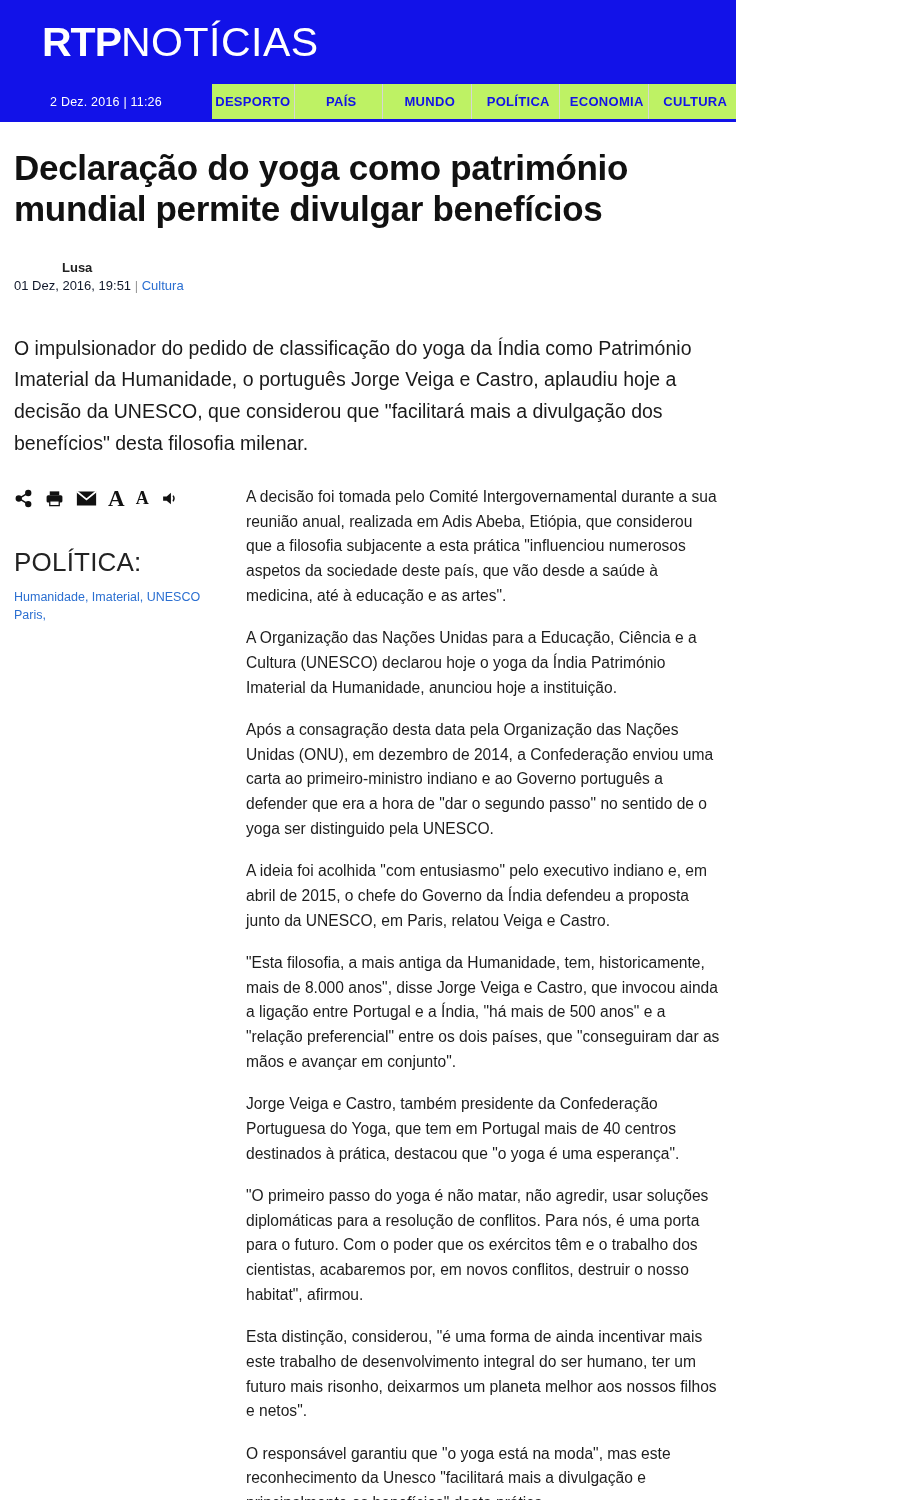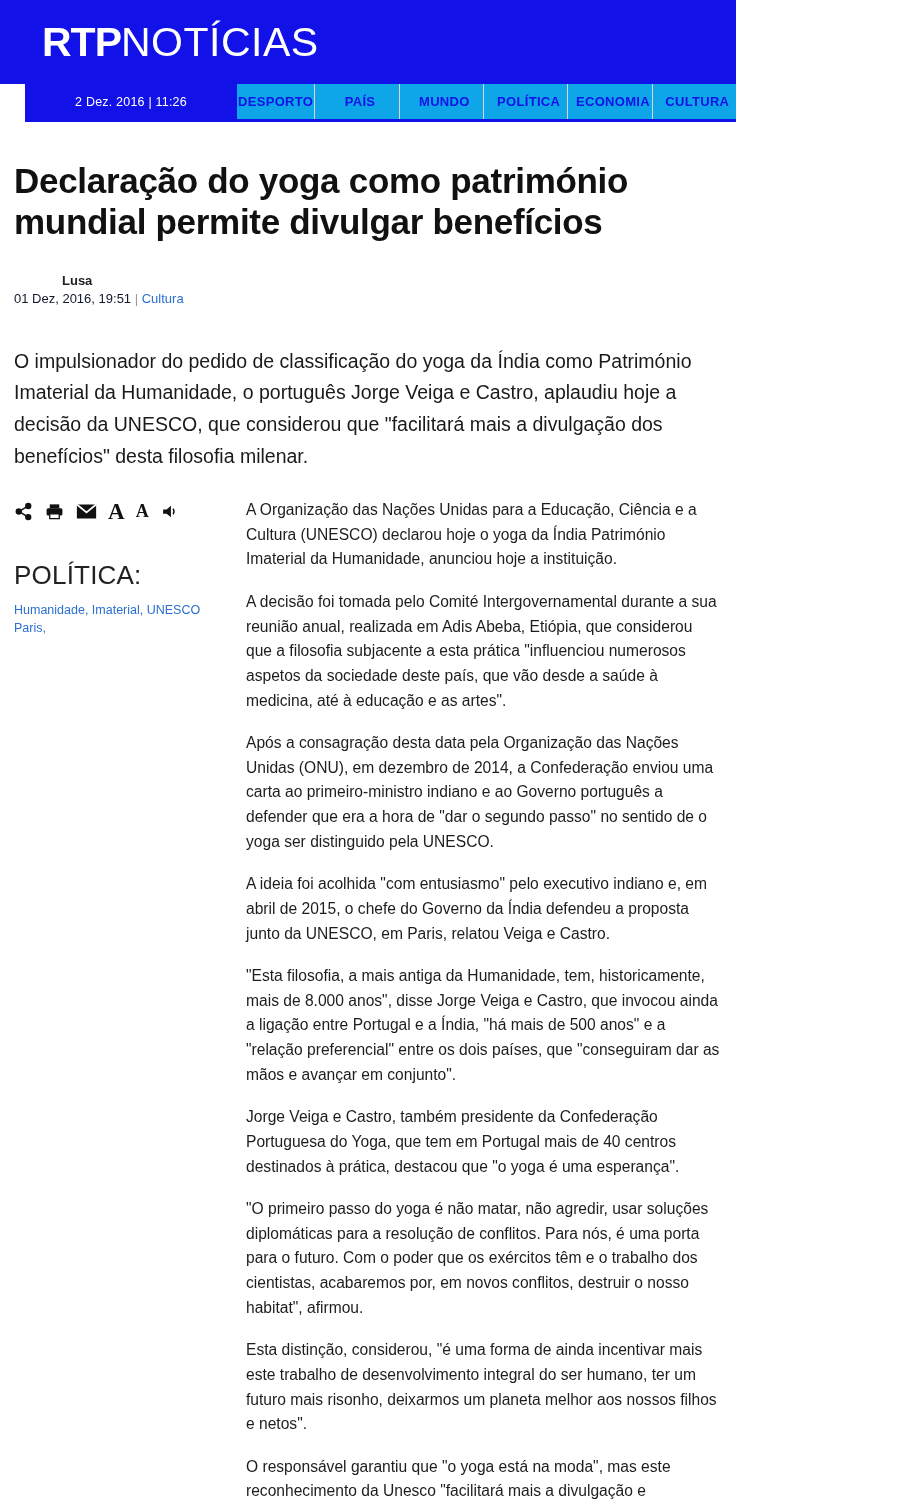--- a/index.html
+++ b/index.html
@@ -38,23 +38,22 @@
   }
   .logo .noticias {
     font-weight: normal;
     letter-spacing: 0.5px;
   }
 
   .navbar {
     display: flex;
     align-items: stretch;
     height: 38px;
-    background: #0ea5e9;
+    background: #bef264;
     border-bottom: 3px solid #1212e8;
-    margin-left: 25px;
   }
   .datebox {
     background: #1212e8;
     color: #ffffff;
     font-size: 12.5px;
     display: flex;
     align-items: center;
     justify-content: center;
     width: 212px;
     flex: 0 0 212px;
@@ -82,21 +81,21 @@
 
   
   .content {
     padding: 0 14px 0 14px;
   }
   h1.headline {
     font-size: 35px;
     line-height: 1.17;
     font-weight: bold;
     color: #111111;
-    margin: 39px 0 0 0;
+    margin: 26px 0 0 0;
     letter-spacing: -0.3px;
   }
   .byline {
     margin-top: 30px;
     font-size: 13px;
     color: #333333;
   }
   .byline .author {
     font-weight: bold;
     color: #222;
@@ -248,22 +247,22 @@
         </div>
 
         <div class="topics-title">POLÍTICA:</div>
         <div class="topics-list">
           <span>Humanidade, Imaterial, UNESCO Paris,</span>
         </div>
 
       </div>
 
       <div class="rightcol">
+        <p>A decisão foi tomada pelo Comité Intergovernamental durante a sua reunião anual, realizada em Adis Abeba, Etiópia, que considerou que a filosofia subjacente a esta prática "influenciou numerosos aspetos da sociedade deste país, que vão desde a saúde à medicina, até à educação e as artes".</p>
         <p>A Organização das Nações Unidas para a Educação, Ciência e a Cultura (UNESCO) declarou hoje o yoga da Índia Património Imaterial da Humanidade, anunciou hoje a instituição.</p>
-        <p>A decisão foi tomada pelo Comité Intergovernamental durante a sua reunião anual, realizada em Adis Abeba, Etiópia, que considerou que a filosofia subjacente a esta prática "influenciou numerosos aspetos da sociedade deste país, que vão desde a saúde à medicina, até à educação e as artes".</p>
         <p>Após a consagração desta data pela Organização das Nações Unidas (ONU), em dezembro de 2014, a Confederação enviou uma carta ao primeiro-ministro indiano e ao Governo português a defender que era a hora de "dar o segundo passo" no sentido de o yoga ser distinguido pela UNESCO.</p>
         <p>A ideia foi acolhida "com entusiasmo" pelo executivo indiano e, em abril de 2015, o chefe do Governo da Índia defendeu a proposta junto da UNESCO, em Paris, relatou Veiga e Castro.</p>
         <p>"Esta filosofia, a mais antiga da Humanidade, tem, historicamente, mais de 8.000 anos", disse Jorge Veiga e Castro, que invocou ainda a ligação entre Portugal e a Índia, "há mais de 500 anos" e a "relação preferencial" entre os dois países, que "conseguiram dar as mãos e avançar em conjunto".</p>
         <p>Jorge Veiga e Castro, também presidente da Confederação Portuguesa do Yoga, que tem em Portugal mais de 40 centros destinados à prática, destacou que "o yoga é uma esperança".</p>
         <p>"O primeiro passo do yoga é não matar, não agredir, usar soluções diplomáticas para a resolução de conflitos. Para nós, é uma porta para o futuro. Com o poder que os exércitos têm e o trabalho dos cientistas, acabaremos por, em novos conflitos, destruir o nosso habitat", afirmou.</p>
         <p>Esta distinção, considerou, "é uma forma de ainda incentivar mais este trabalho de desenvolvimento integral do ser humano, ter um futuro mais risonho, deixarmos um planeta melhor aos nossos filhos e netos".</p>
         <p>O responsável garantiu que "o yoga está na moda", mas este reconhecimento da Unesco "facilitará mais a divulgação e principalmente os benefícios" desta prática.</p>
       </div>
 
     </div>

